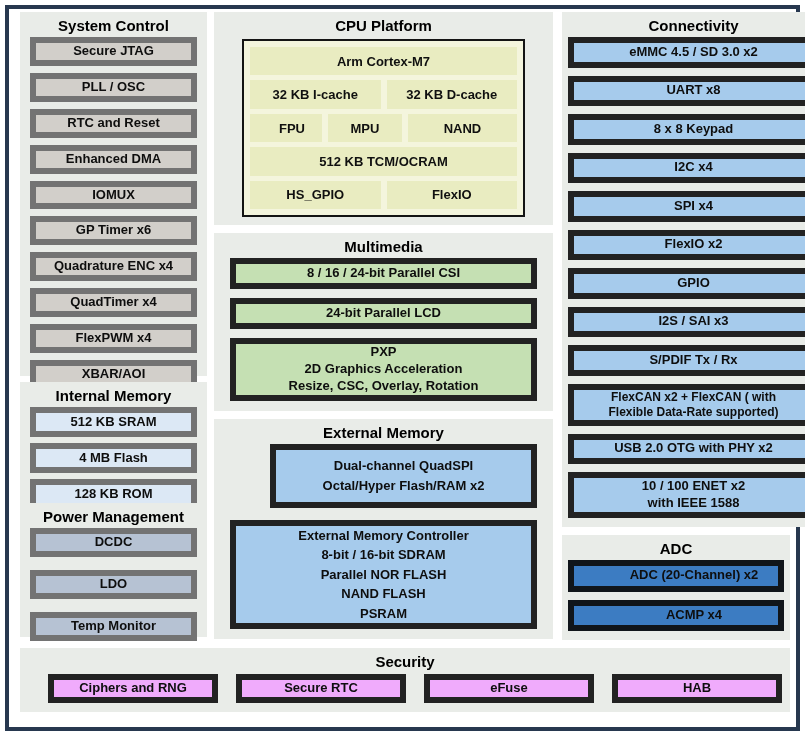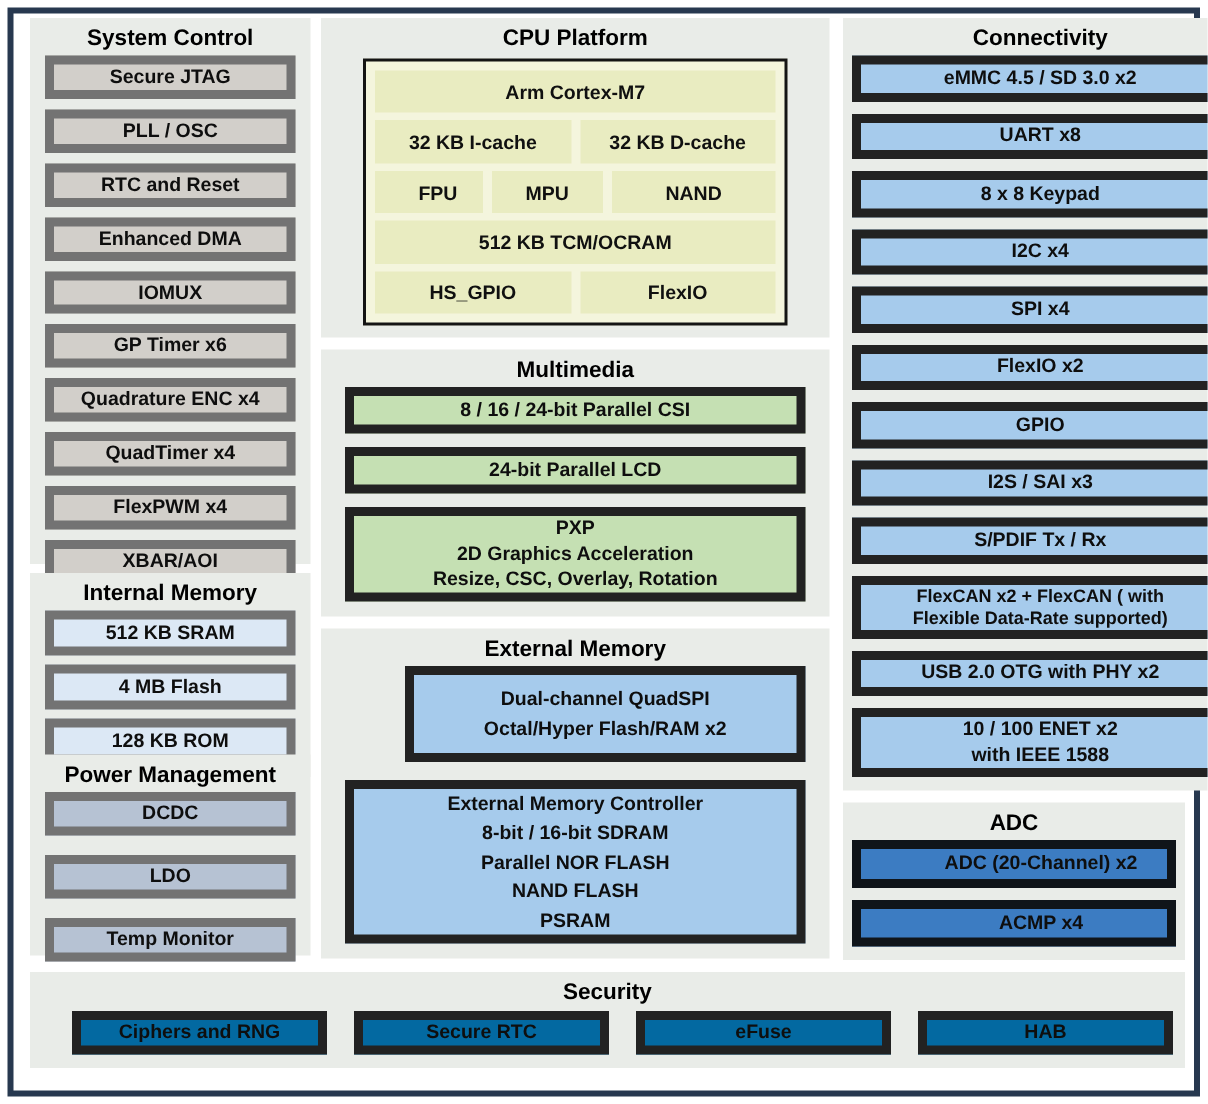--- a/index.html
+++ b/index.html
@@ -26,21 +26,21 @@
   }
   .box span { white-space: pre-line; }
 
   
   .c-gray   { background: #d2cfca; }
   .c-ltblue { background: #dce8f5; }
   .c-slate  { background: #b6c2d3; }
   .c-green  { background: #c5e0b3; border-color: #222; }
   .c-blue   { background: #a6cbec; border-color: #222; }
   .c-dkblue { background: #3c7cc2; border-color: #10151a; padding-left: 39px; }
-  .c-tan    { background: #0369a1; border-color: #222; }
+  .c-tan    { background: #f0abfc; border-color: #222; }
 
   
   .p-system   { left: 11px;  top: 3px;   width: 187px; height: 364px; }
   .p-intmem   { left: 11px;  top: 373px; width: 187px; height: 136px; }
   .p-power    { left: 11px;  top: 494px; width: 187px; height: 134px; }
   .p-cpu      { left: 205px; top: 3px;   width: 339px; height: 213px; }
   .p-multi    { left: 205px; top: 224px; width: 339px; height: 178px; }
   .p-extmem   { left: 205px; top: 410px; width: 339px; height: 220px; }
   .p-conn     { left: 553px; top: 3px;   width: 263px; height: 515px; }
   .p-adc      { left: 553px; top: 526px; width: 228px; height: 105px; }

